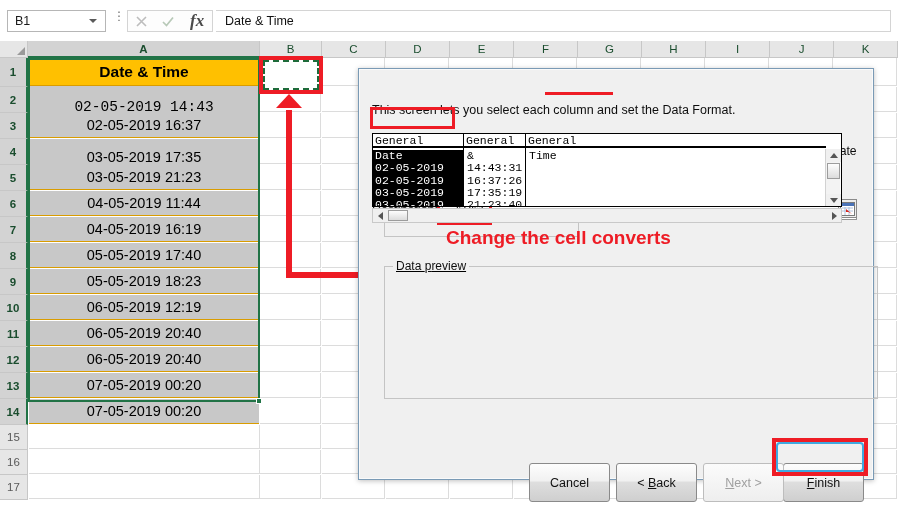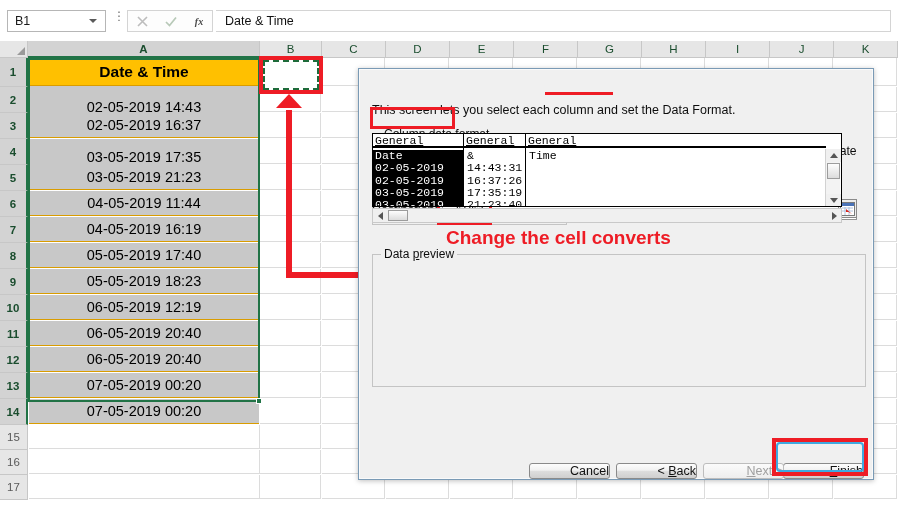--- a/index.html
+++ b/index.html
@@ -25,21 +25,21 @@
     width:0;height:0;border-left:4px solid transparent;border-right:4px solid transparent;
     border-top:4px solid #5a5a5a; margin-right:8px;
   }
   .vdots { position:absolute; left:113px; top:13px; font-size:12px; color:#6f6f6f; letter-spacing:0; line-height:7px;}
   .fbtns {
     position:absolute; left:127px; top:10px; width:86px; height:22px;
     border:1px solid #d4d4d4; background:#fdfdfd;
     display:flex; align-items:center; justify-content:space-around;
   }
   .fbtn { font-size:13px; color:#bdbdbd; }
-  .fbtn.fx { color:#4a4a4a; font-style:italic; font-weight:bold; font-family:"Liberation Serif", serif; font-size:10px;}
+  .fbtn.fx { color:#4a4a4a; font-style:italic; font-weight:bold; font-family:"Liberation Serif", serif; font-size:17px;}
   .fbtn svg { display:block; }
   .fedit {
     position:absolute; left:216px; top:10px; width:675px; height:22px;
     border:1px solid #d4d4d4; border-left:none; background:#fff;
     display:flex; align-items:center; padding-left:9px;
     font-size:12.5px; color:#111;
   }
 
   
   .grid { position:absolute; left:0; top:41px; width:898px; height:466px; background:#fff; }
@@ -138,22 +138,22 @@
     font-size:11px; color:#1d3b57; display:flex; align-items:center; justify-content:center;
   }
   .tb-btn.close {
     background:linear-gradient(180deg,#e88a7d,#c8382c); color:#fff; border-color:#9c2e24; font-weight:bold;
   }
 
   .dlg-body { position:absolute; left:1px; top:25px; right:1px; bottom:1px; background:#f0f0f0; }
   .intro { position:absolute; left:11px; top:8px; font-size:12.5px; color:#0d0d0d; }
 
   fieldset.grp {
-    position:absolute; margin:0; padding:0;
-    border:1px solid #c4c4c4; background:transparent;
+    position:absolute; margin:12px; padding:0;
+    border:1px solid #c4c4c4; background:transparent;text-decoration:underline;
   }
   fieldset.grp > legend {
     margin-left:8px; padding:0 3px; font-size:12px; color:#0d0d0d;
   }
   .grp-cdf { left:11px; top:32px; width:195px; height:98px; }
   .grp-dp  { left:11px; top:152px; width:494px; height:140px; }
 
   .radio-row { position:absolute; display:flex; align-items:center; font-size:12.5px; color:#0d0d0d; }
   .radio {
     width:13px; height:13px; border-radius:50%;
@@ -211,38 +211,38 @@
     font-family:"Liberation Sans", sans-serif;
   }
 
   
   .dp-wrap { position:absolute; left:11px; top:38px; width:470px; height:74px; background:#fff; border:1px solid #000; overflow:hidden; }
   .dp-hdr {
     position:absolute; top:0; height:14px; font-family:"Liberation Mono", monospace;
     font-size:11.5px; color:#000; border-bottom:2px solid #000; display:flex; align-items:center;
     padding-left:2px; letter-spacing:0px; box-sizing:border-box;
   }
-  .dp-hdr span { text-decoration:underline; }
+  .dp-hdr span { }
   .dp-cells {
     position:absolute; top:16px; font-family:"Liberation Mono", monospace; font-size:11.5px;
     line-height:12.3px; padding-left:2px; white-space:pre;
   }
   .dp-cells.selcol { background:#000; color:#fff; }
   .dp-sep { position:absolute; top:0; bottom:0; width:1px; background:#000; }
 
   .dp-vscroll { position:absolute; right:1px; top:15px; width:15px; height:58px; background:#f3f3f3; border-left:1px solid #d2d2d2;}
   .dp-hscroll { position:absolute; left:11px; top:113px; width:470px; height:15px; background:#f0f0f0; border:1px solid #c9c9c9;}
   .sc-arrow { position:absolute; display:flex; align-items:center; justify-content:center; background:#f0f0f0;}
   .sc-thumb { position:absolute; background:linear-gradient(180deg,#fdfdfd,#dcdcdc); border:1px solid #9c9c9c; }
   .tri-up{width:0;height:0;border-left:4px solid transparent;border-right:4px solid transparent;border-bottom:5px solid #555;}
   .tri-dn{width:0;height:0;border-left:4px solid transparent;border-right:4px solid transparent;border-top:5px solid #555;}
   .tri-lf{width:0;height:0;border-top:4px solid transparent;border-bottom:4px solid transparent;border-right:5px solid #555;}
   .tri-rt{width:0;height:0;border-top:4px solid transparent;border-bottom:4px solid transparent;border-left:5px solid #555;}
 
-  .footbtn { position:absolute; top:368px; width:81px; height:16px;justify-content:flex-end; }
+  .footbtn { position:absolute; top:368px; width:81px; height:39px; }
   .finish-focus {
     position:absolute; left:776px; top:442px; width:88px; height:30px;
     border:2px solid #3fa9e0; border-radius:4px;
   }
   .finish-redbox {
     position:absolute; left:772px; top:438px; width:96px; height:38px; border:4px solid #ee1c25;
   }
 </style>
 </head>
 <body>
@@ -475,21 +475,21 @@
         <div class="emptycell" style="left: 514px; top: 434px; width: 63px; height: 24px;"></div>
         <div class="emptycell" style="left: 578px; top: 434px; width: 63px; height: 24px;"></div>
         <div class="emptycell" style="left: 642px; top: 434px; width: 63px; height: 24px;"></div>
         <div class="emptycell" style="left: 706px; top: 434px; width: 63px; height: 24px;"></div>
         <div class="emptycell" style="left: 770px; top: 434px; width: 63px; height: 24px;"></div>
         <div class="emptycell" style="left: 834px; top: 434px; width: 63px; height: 24px;"></div>
         <div class="emptycell" style="left: 29px; top: 434px; width: 231px; height: 24px;"></div>
       </div>
     <div id="colA">
         <div class="cellA hdr" style="top: 17px; height: 28px;">Date &amp; Time</div>
-        <div class="cellA" style="top: 45px; height: 43px;">02-05-2019 14:43</div>
+        <div class="cellA" style="top: 45px; height: 43px; font-family: Liberation Mono, monospace;">02-05-2019 14:43</div>
         <div class="cellA" style="top: 72px; height: 25px;">02-05-2019 16:37</div>
         <div class="cellA" style="top: 98px; height: 37px;">03-05-2019 17:35</div>
         <div class="cellA" style="top: 124px; height: 25px;">03-05-2019 21:23</div>
         <div class="cellA" style="top: 150px; height: 25px;">04-05-2019 11:44</div>
         <div class="cellA" style="top: 176px; height: 25px;">04-05-2019 16:19</div>
         <div class="cellA" style="top: 202px; height: 25px;">05-05-2019 17:40</div>
         <div class="cellA" style="top: 228px; height: 25px;">05-05-2019 18:23</div>
         <div class="cellA" style="top: 254px; height: 25px;">06-05-2019 12:19</div>
         <div class="cellA" style="top: 280px; height: 25px;">06-05-2019 20:40</div>
         <div class="cellA" style="top: 306px; height: 25px;">06-05-2019 20:40</div>

